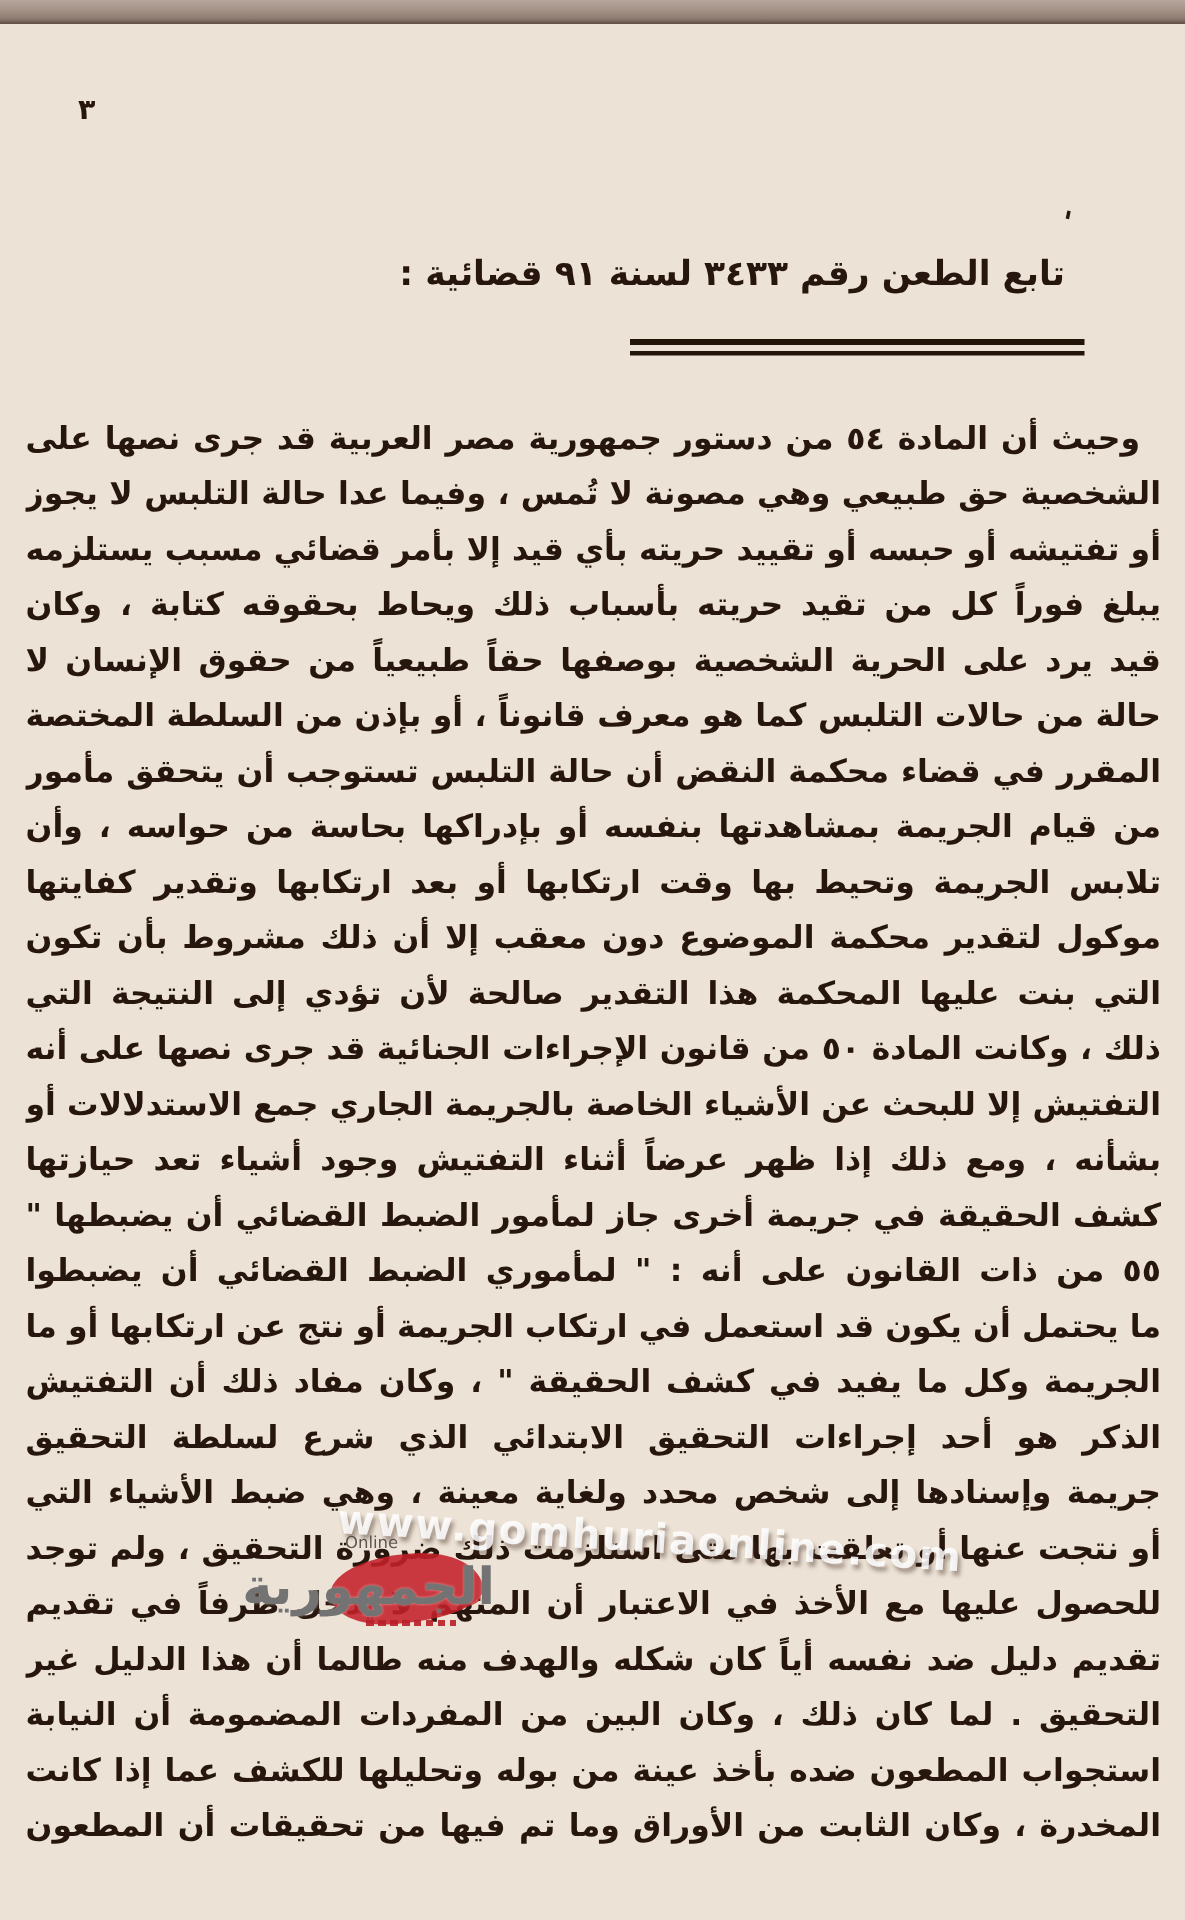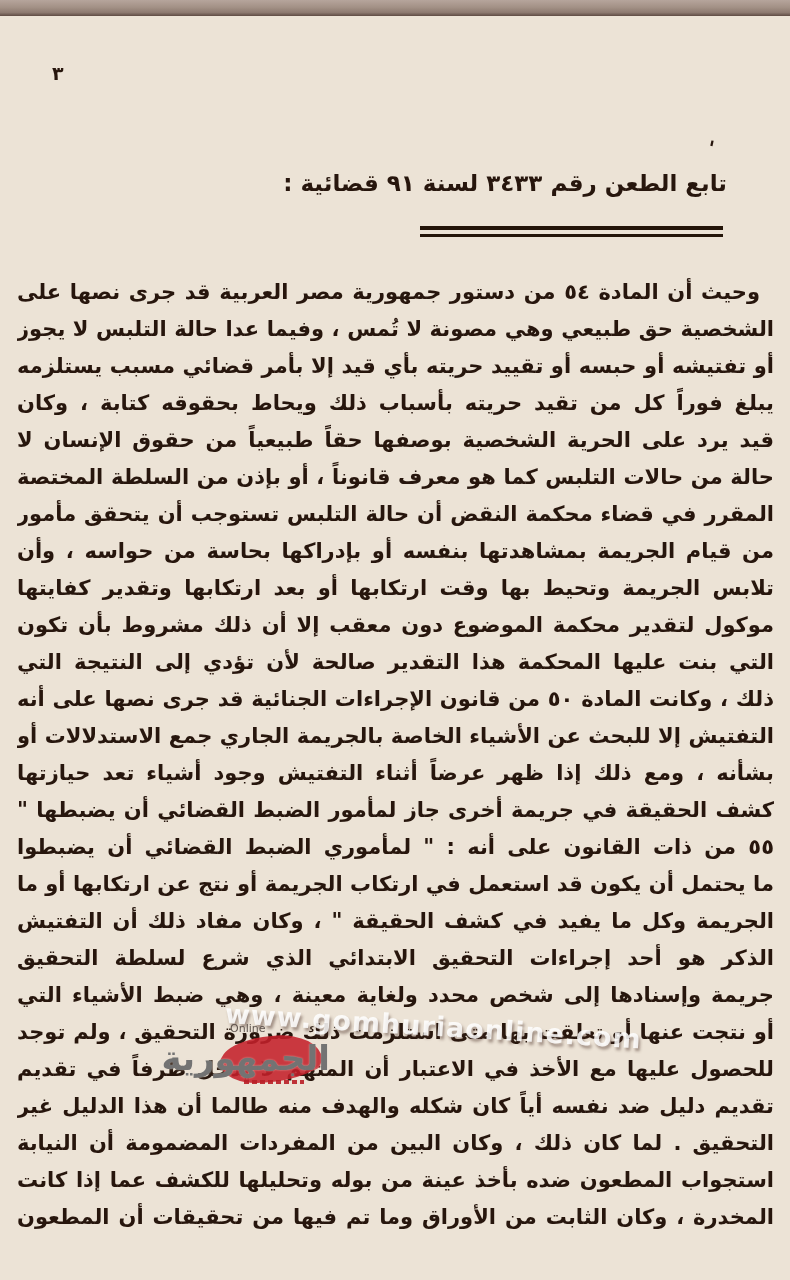--- a/index.html
+++ b/index.html
@@ -14,21 +14,21 @@
   }
   .pagenum{
     position:absolute;left:52px;top:62px;
     font-size:19px;font-weight:bold;
   }
   .stray-mark{
     position:absolute;left:708px;top:136px;
     font-size:20px;font-weight:bold;transform:rotate(12deg);
   }
   .hdr{
-    position:absolute;right:63px;top:170px;
+    position:absolute;right:80px;top:170px;
     direction:rtl;font-size:23px;font-weight:bold;
     letter-spacing:0.3px;white-space:nowrap;
   }
   .rule{position:absolute;right:67px;top:226px;width:303px;}
   .rule .r1{height:4px;background:#241509;margin-bottom:4px;}
   .rule .r2{height:3px;background:#241509;}
   .body{
     position:absolute;left:17px;top:274px;width:757px;
     direction:rtl;
   }

